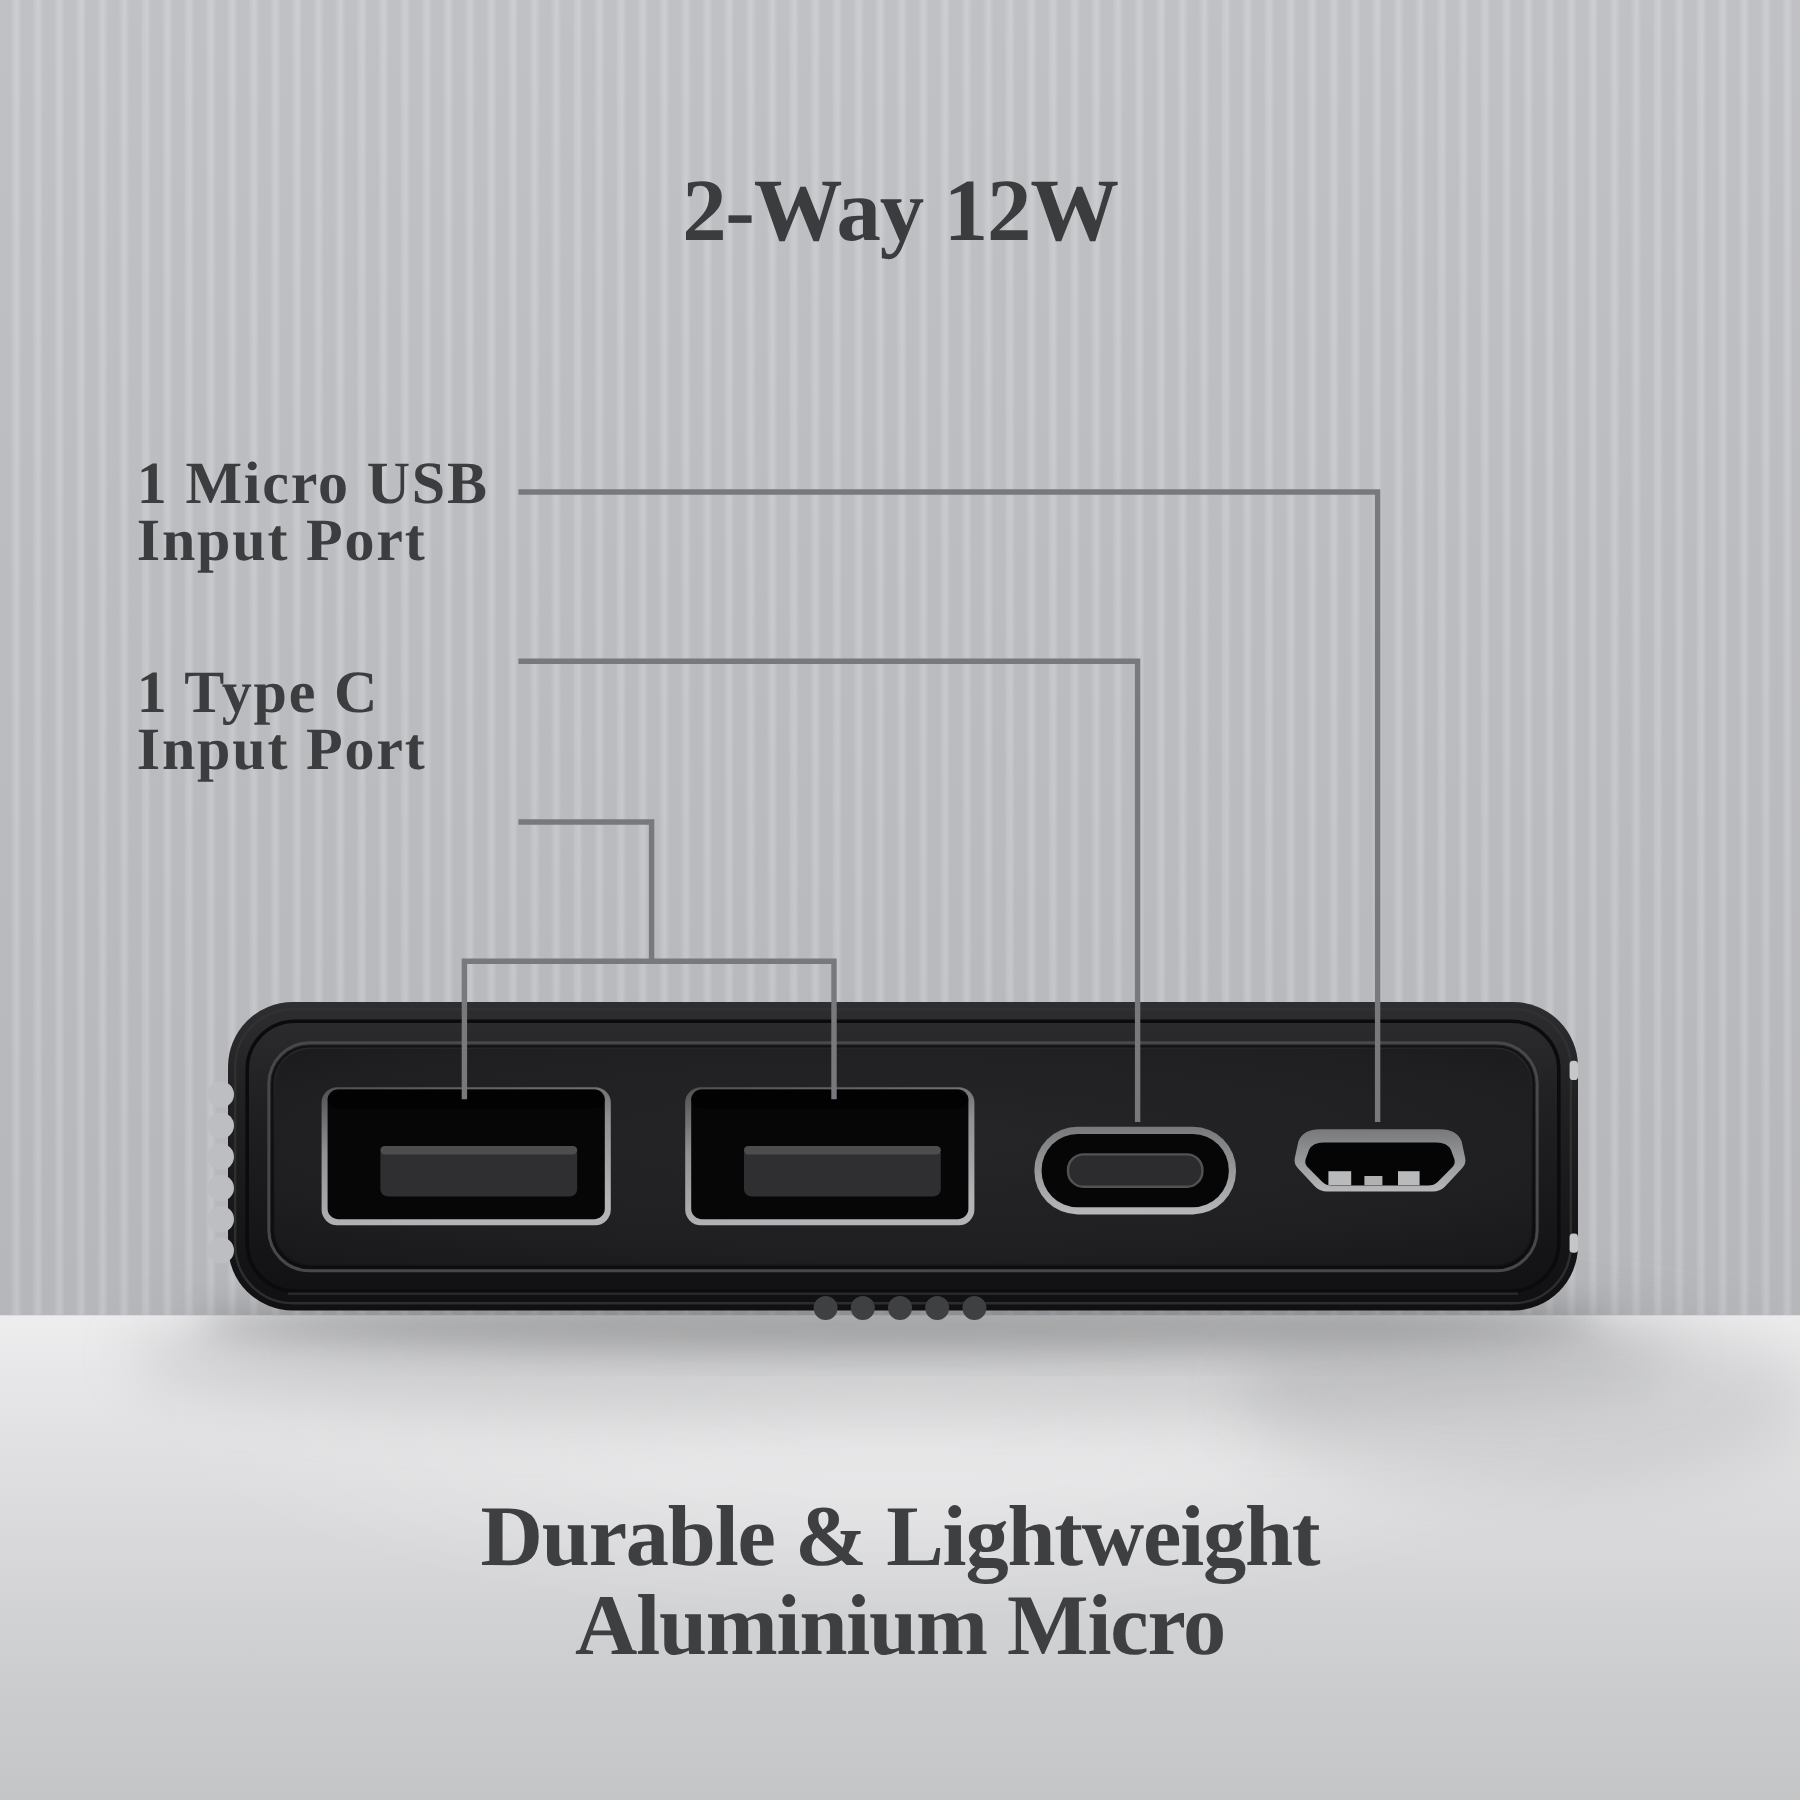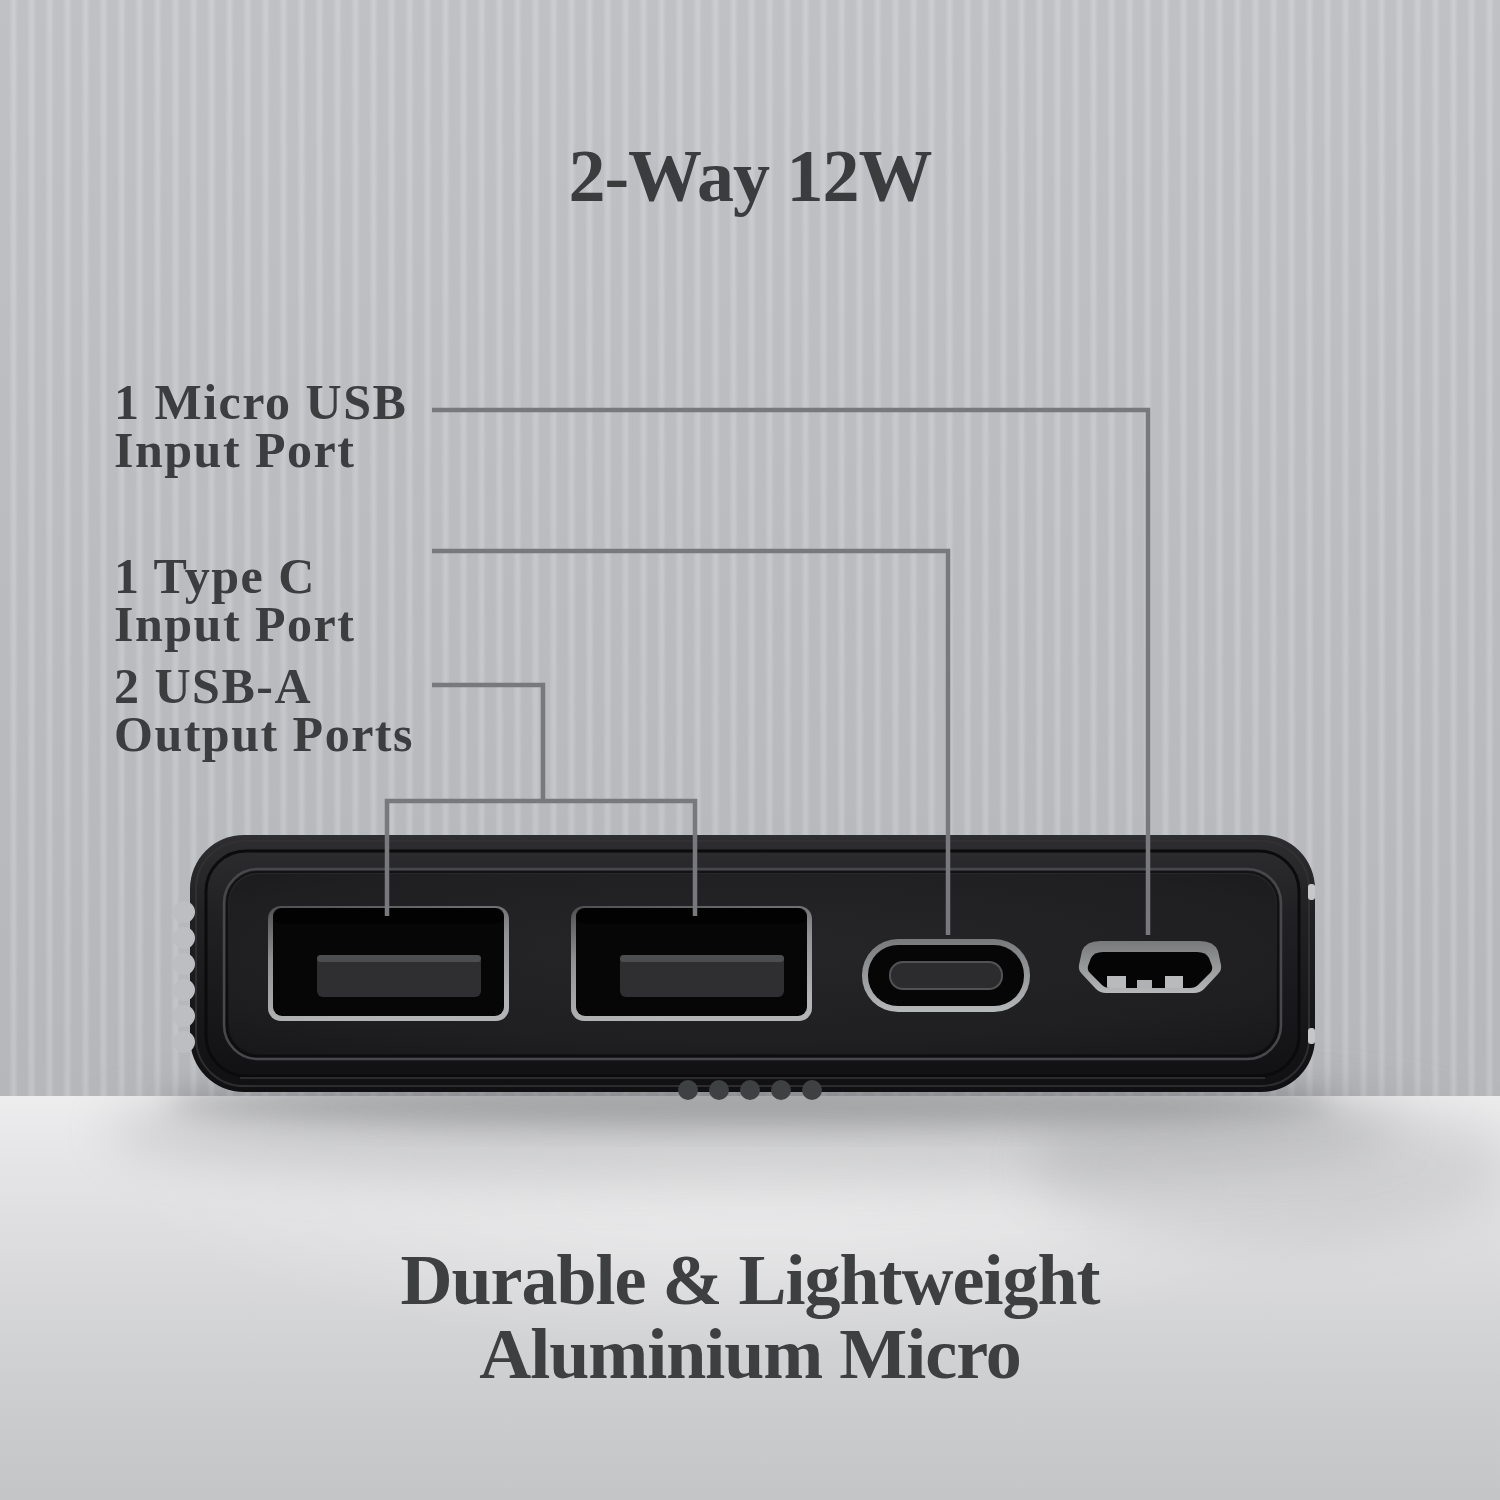--- a/index.html
+++ b/index.html
@@ -65,24 +65,20 @@
   <div class="callout-label label-micro">
     <div>1 Micro USB</div>
     <div>Input Port</div>
   </div>
 
   <div class="callout-label label-typec">
     <div>1 Type C</div>
     <div>Input Port</div>
   </div>
 
-  <div class="callout-label label-usba">
-    <div>2 USB-A</div>
-    <div>Output Ports</div>
-  </div>
 
   <svg class="scene" width="1500" height="1500" viewBox="0 0 1500 1500">
     <defs>
       <linearGradient id="gBody" x1="0" y1="0" x2="0" y2="1">
         <stop offset="0" stop-color="#2e2e30"></stop>
         <stop offset="0.3" stop-color="#212123"></stop>
         <stop offset="0.75" stop-color="#161618"></stop>
         <stop offset="1" stop-color="#101012"></stop>
       </linearGradient>
       <radialGradient id="gFace" cx="0.5" cy="0.42" r="0.75">

